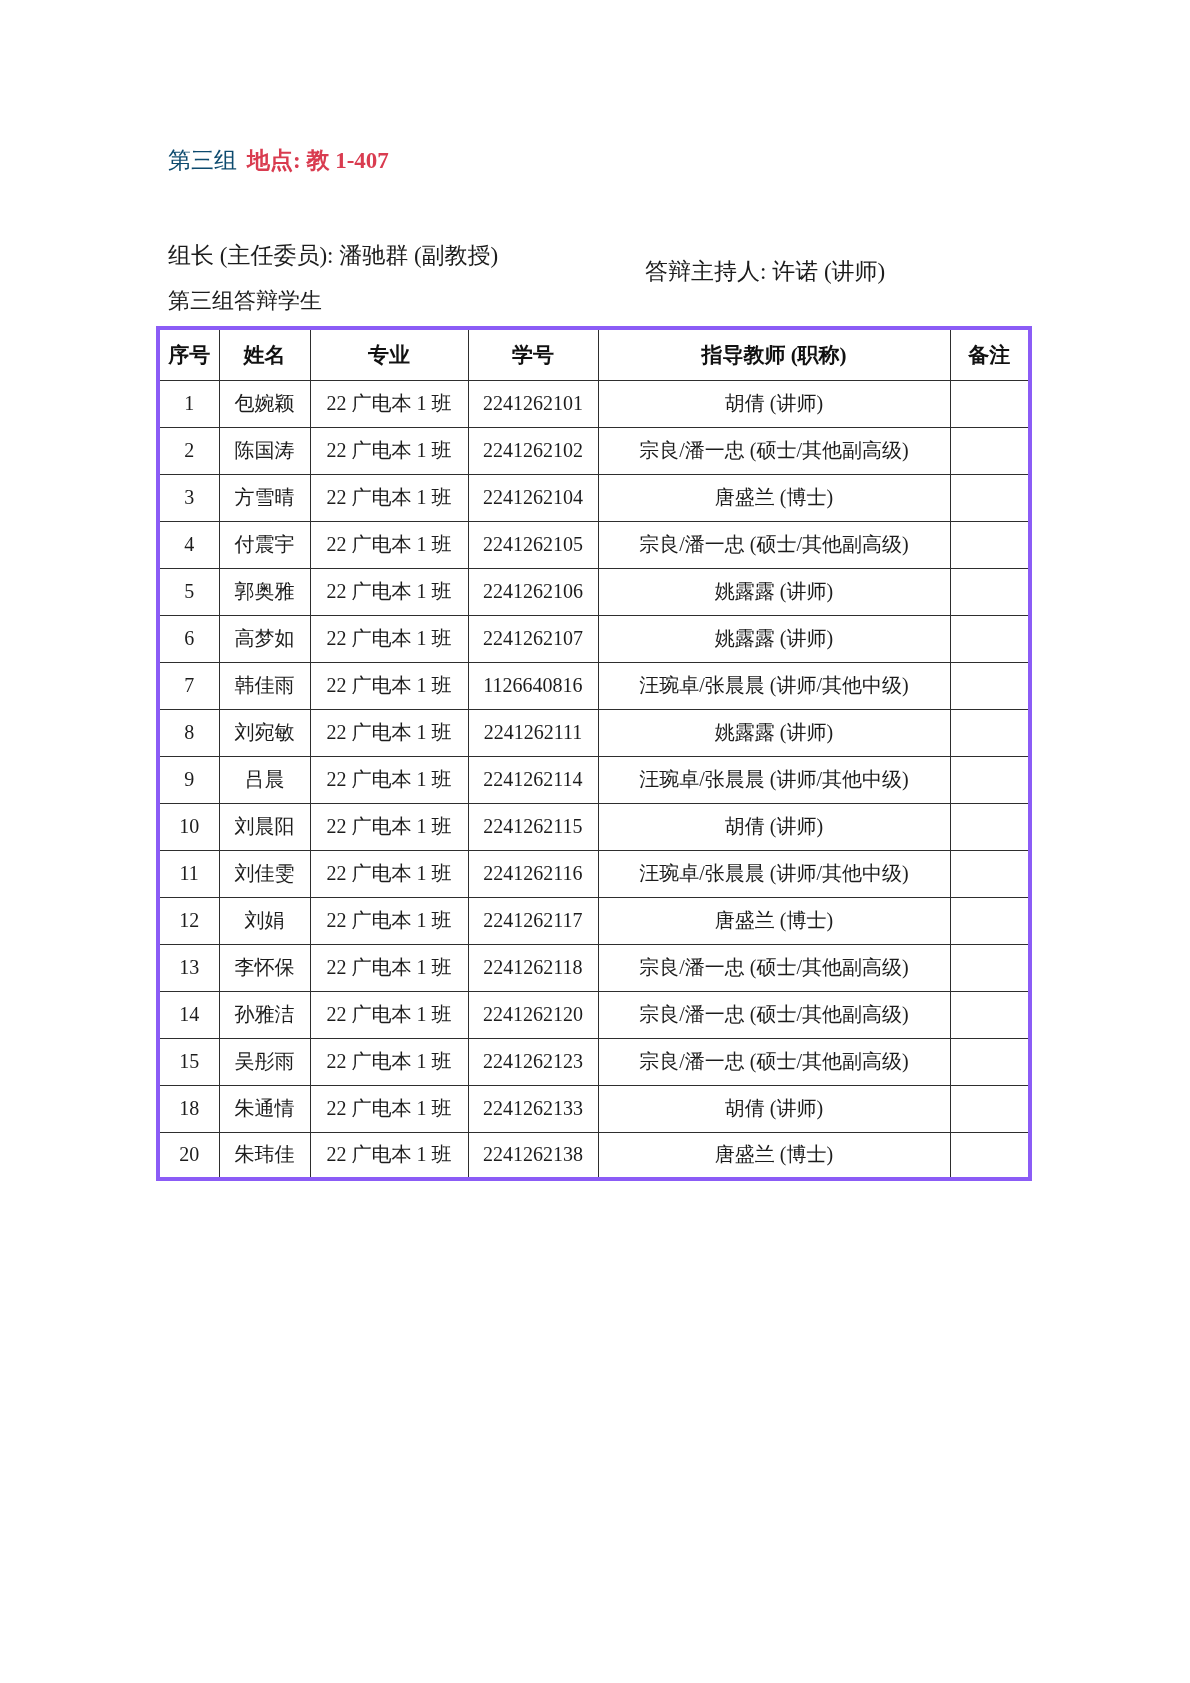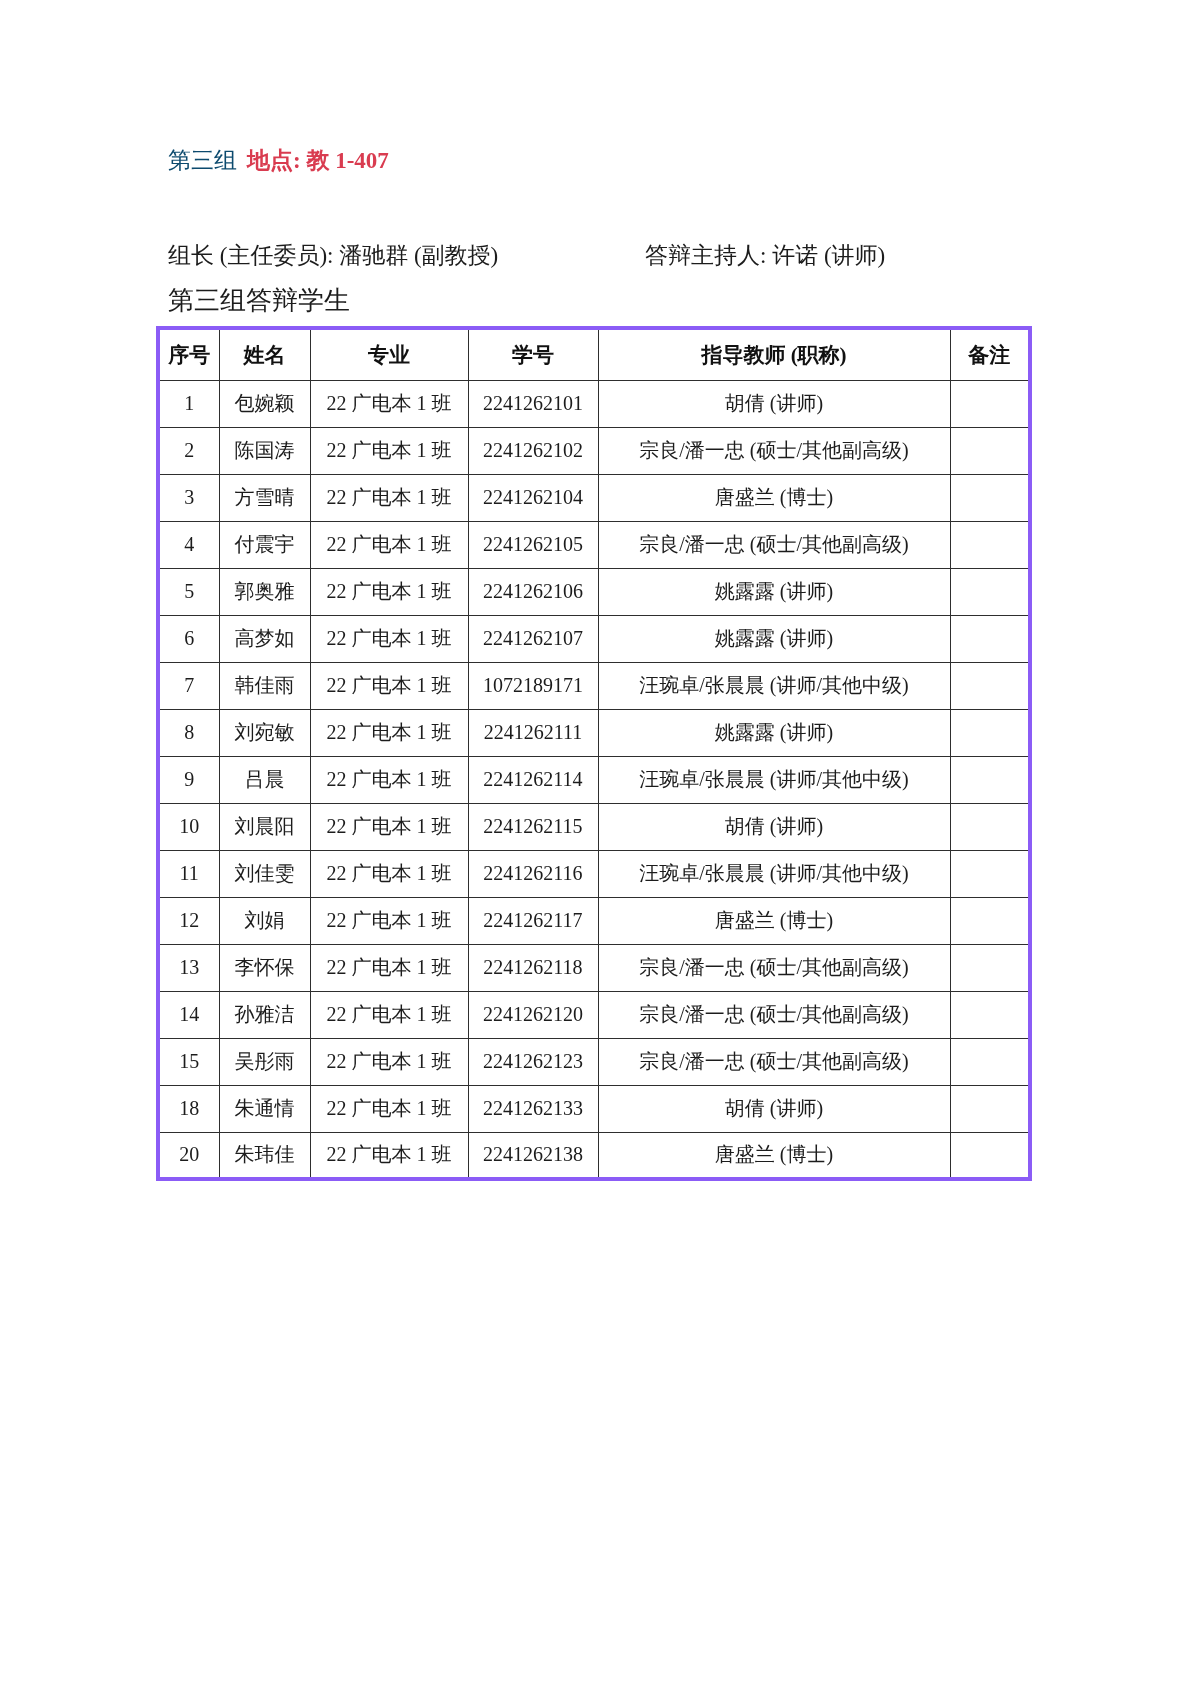--- a/index.html
+++ b/index.html
@@ -31,28 +31,28 @@
     width: 880px;
     font-size: 23px;
     line-height: 28px;
     white-space: nowrap;
   }
   .info-line.l1 { top: 194px; margin-top: 48px; }
   .info-line.l2 { top: 240px; }
   .info-right {
     position: absolute;
     left: 477px; 
-    top: 0;
+    top: 16px;
     white-space: nowrap;
   }
   .section-title {
     position: absolute;
     left: 168px;
     top: 287px;
-    font-size: 26px;
+    font-size: 22px;
     line-height: 28px;
   }
   table.students {
     position: absolute;
     left: 156px;
     top: 326px;
     width: 872px;
     border-collapse: collapse;
     table-layout: fixed;
     border: 4px solid #8b5cf6;
@@ -159,21 +159,21 @@
           <td>高梦如</td>
           <td>22 广电本 1 班</td>
           <td>2241262107</td>
           <td>姚露露 (讲师)</td>
           <td></td>
         </tr>
         <tr>
           <td>7</td>
           <td>韩佳雨</td>
           <td>22 广电本 1 班</td>
-          <td>1072189171</td>
+          <td>1126640816</td>
           <td>汪琬卓/张晨晨 (讲师/其他中级)</td>
           <td></td>
         </tr>
         <tr>
           <td>8</td>
           <td>刘宛敏</td>
           <td>22 广电本 1 班</td>
           <td>2241262111</td>
           <td>姚露露 (讲师)</td>
           <td></td>

